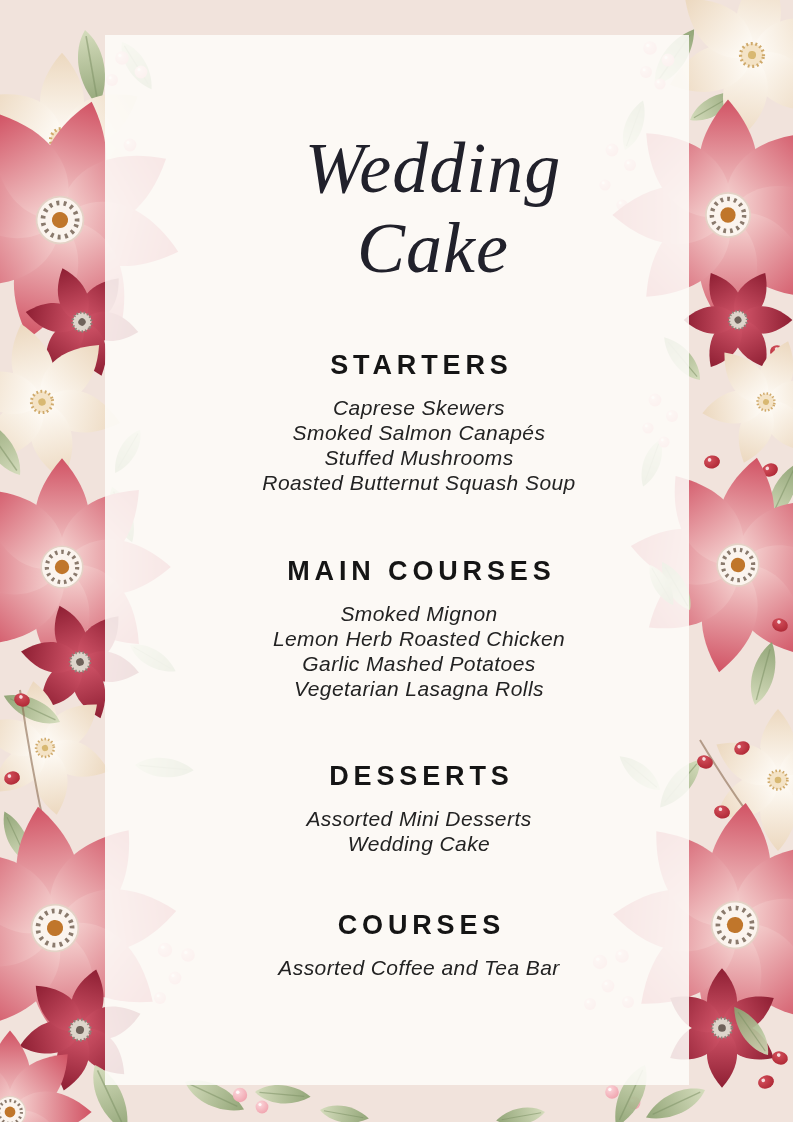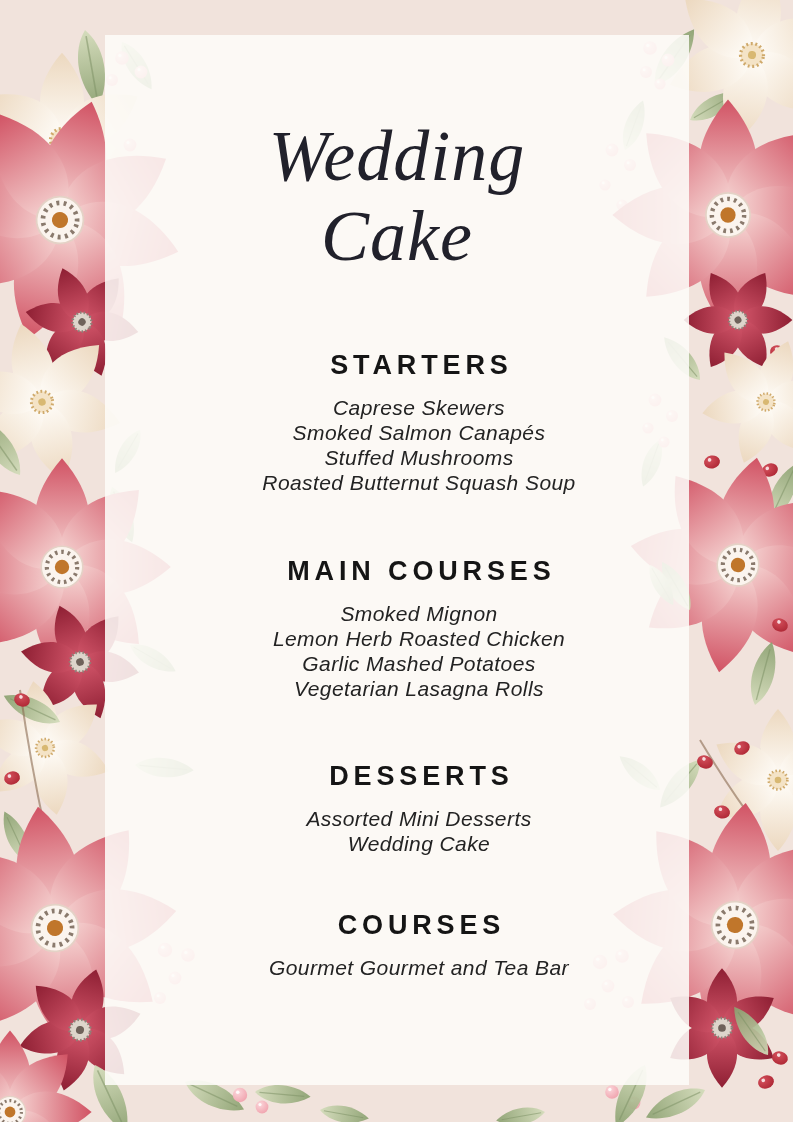--- a/index.html
+++ b/index.html
@@ -10,26 +10,27 @@
   }
   .canvas{position:relative;width:793px;height:1122px;background:var(--background,#f1e3dc);}
   .art{position:absolute;left:0;top:0;z-index:1;}
   .panel{
     position:absolute;left:105px;top:35px;width:584px;height:1050px;
     background:var(--panel-overlay,rgba(253,252,248,0.88));
     z-index:2;
   }
   .content{position:absolute;inset:0;z-index:3;text-align:center;}
   .title{
-    position:absolute;top:116px;left:105px;width:584px;
+    position:absolute;top:128px;left:105px;width:584px;
     font-family:"Liberation Serif","DejaVu Serif",serif;
     font-style:italic;font-weight:500;
     font-size:72px;line-height:80px;
     color:var(--title-color,#21212b);
     letter-spacing:1px;
+    padding-left:36px;
   }
   .menu-section{position:absolute;left:105px;width:628px;}
   .sec-0{top:351px;} .sec-1{top:557px;} .sec-2{top:762px;} .sec-3{top:911px;}
   .heading{
     margin:0;
     font-family:"Liberation Sans",sans-serif;
     font-size:27px;line-height:28px;font-weight:700;
     letter-spacing:0.18em;text-indent:0.18em;
     color:var(--heading-color,#151515);
   }
@@ -286,18 +287,18 @@
       <h2 class="heading">DESSERTS</h2>
       <div class="items">
         <div>Assorted Mini Desserts</div>
         <div>Wedding Cake</div>
       </div>
     </section>
 
     <section class="menu-section sec-3">
       <h2 class="heading">COURSES</h2>
       <div class="items">
-        <div>Gourmet Gourmet and Tea Bar</div>
+        <div>Assorted Coffee and Tea Bar</div>
       </div>
     </section>
 
   </div>
 </div>
 
 </body></html>

